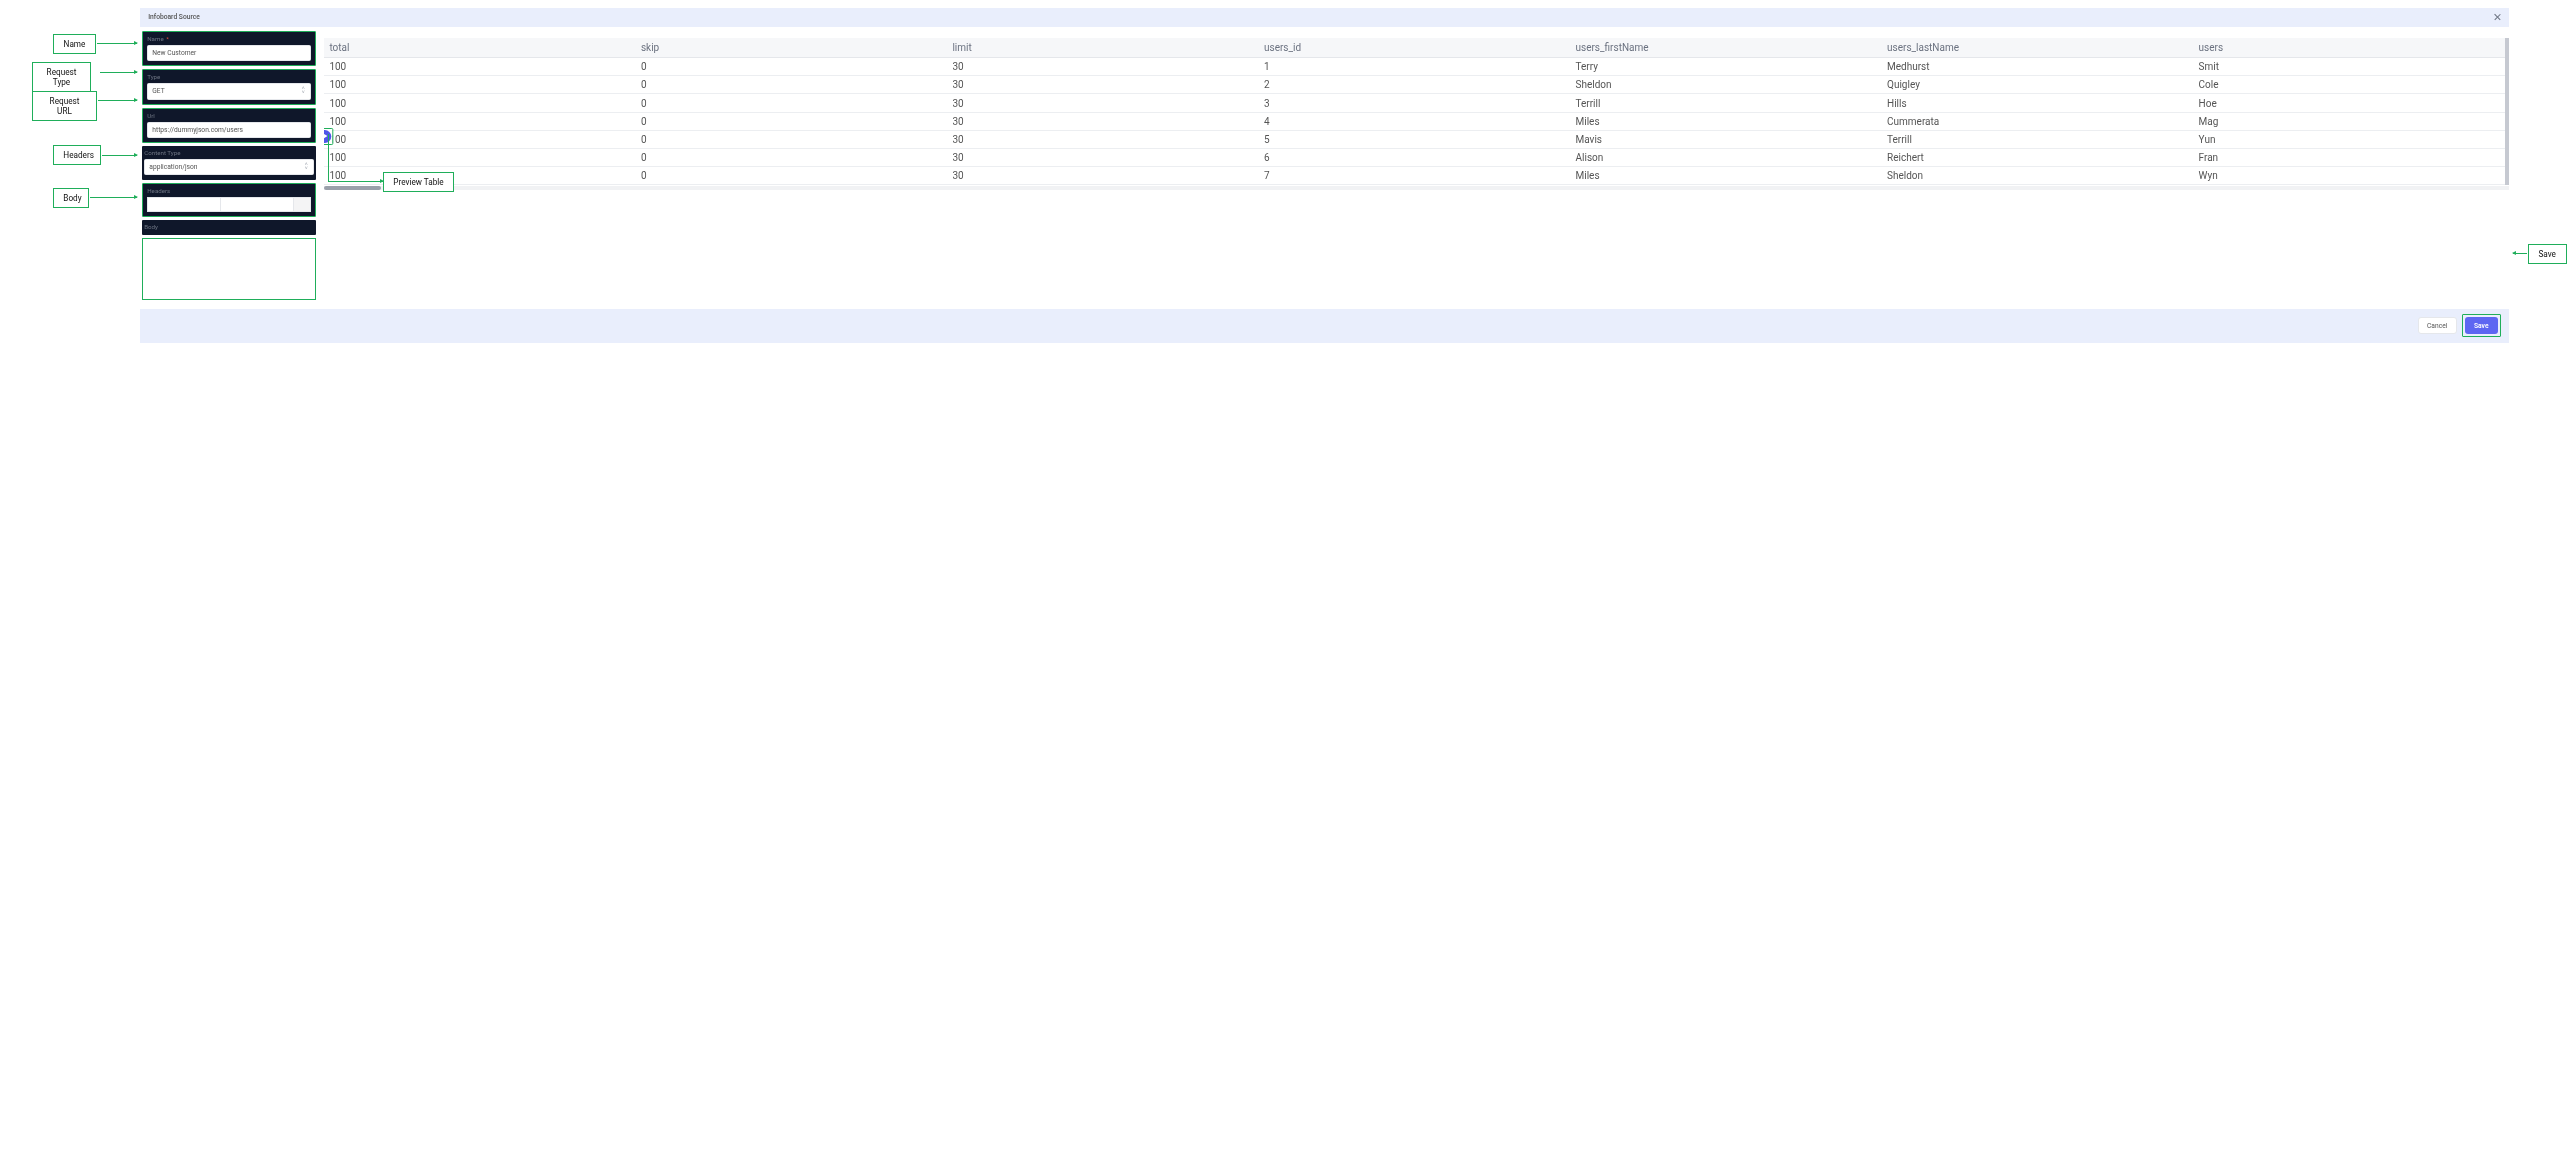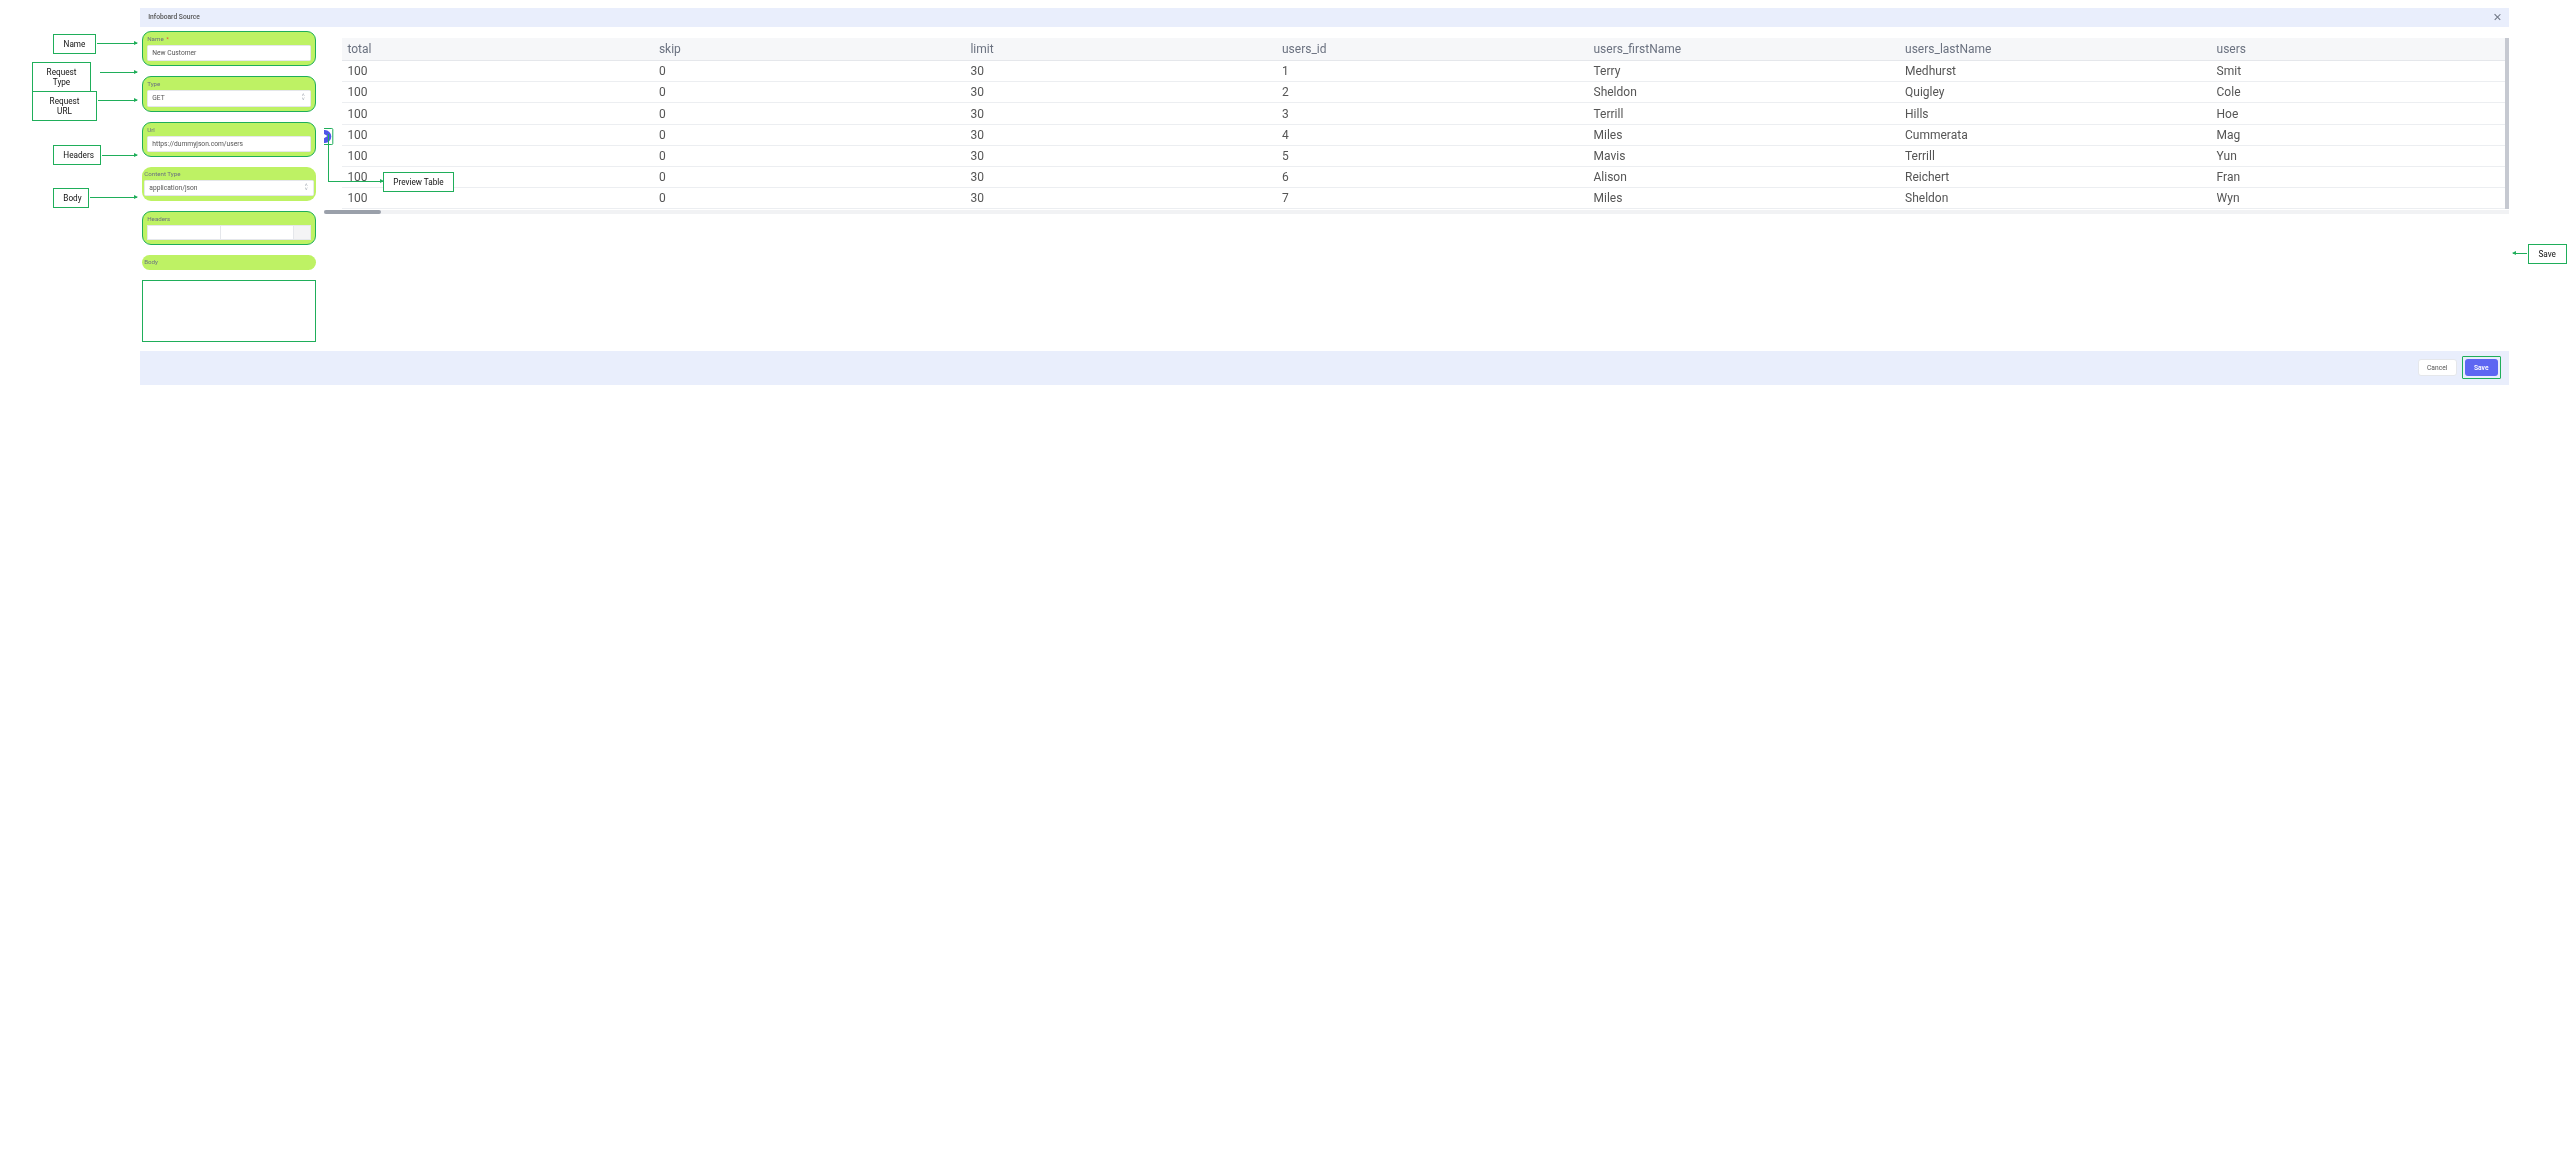--- a/index.html
+++ b/index.html
@@ -52,24 +52,24 @@
   }
 
   
   .form-col {
     width: 176px;
     flex: 0 0 176px;
     padding: 0 0 0 2.1px;
   }
   .field {
     border: 1px solid #1fae5a;
-    border-radius: 9px;
+    border-radius: 1px;
     padding: 2.1px 4.1px 4.1px 4.1px;
-    margin-bottom: 10px;
-    background: #bef264;
+    margin-bottom: 3px;
+    background: #0f172a;
   }
   .field.naked { border: none; padding-left: 2.1px; padding-right: 2.1px; }
   .field-label {
     font-size: 6.2px;
     color: #6b7280;
     padding: 1px 0 2.1px 0;
   }
   .field-label .req { color: #e34b3b; margin-left: 1px; }
   .field input[type="text"],
   .field .select,
@@ -122,22 +122,21 @@
     position: relative;
   }
   .table-wrap {
     overflow: hidden;
     border-right: 4.1px solid #c6c9d1;
   }
   table {
     border-collapse: collapse;
     width: 100%;
     table-layout: fixed;
-    font-size: 12px;
-    margin-left: 18px;
+    font-size: 10px;
   }
   thead th {
     text-align: left;
     font-weight: 400;
     color: #6b7280;
     background: #f6f7f9;
     border-bottom: 0.5px solid #e5e7eb;
     padding: 4.1px 5.2px;
     white-space: nowrap;
   }

